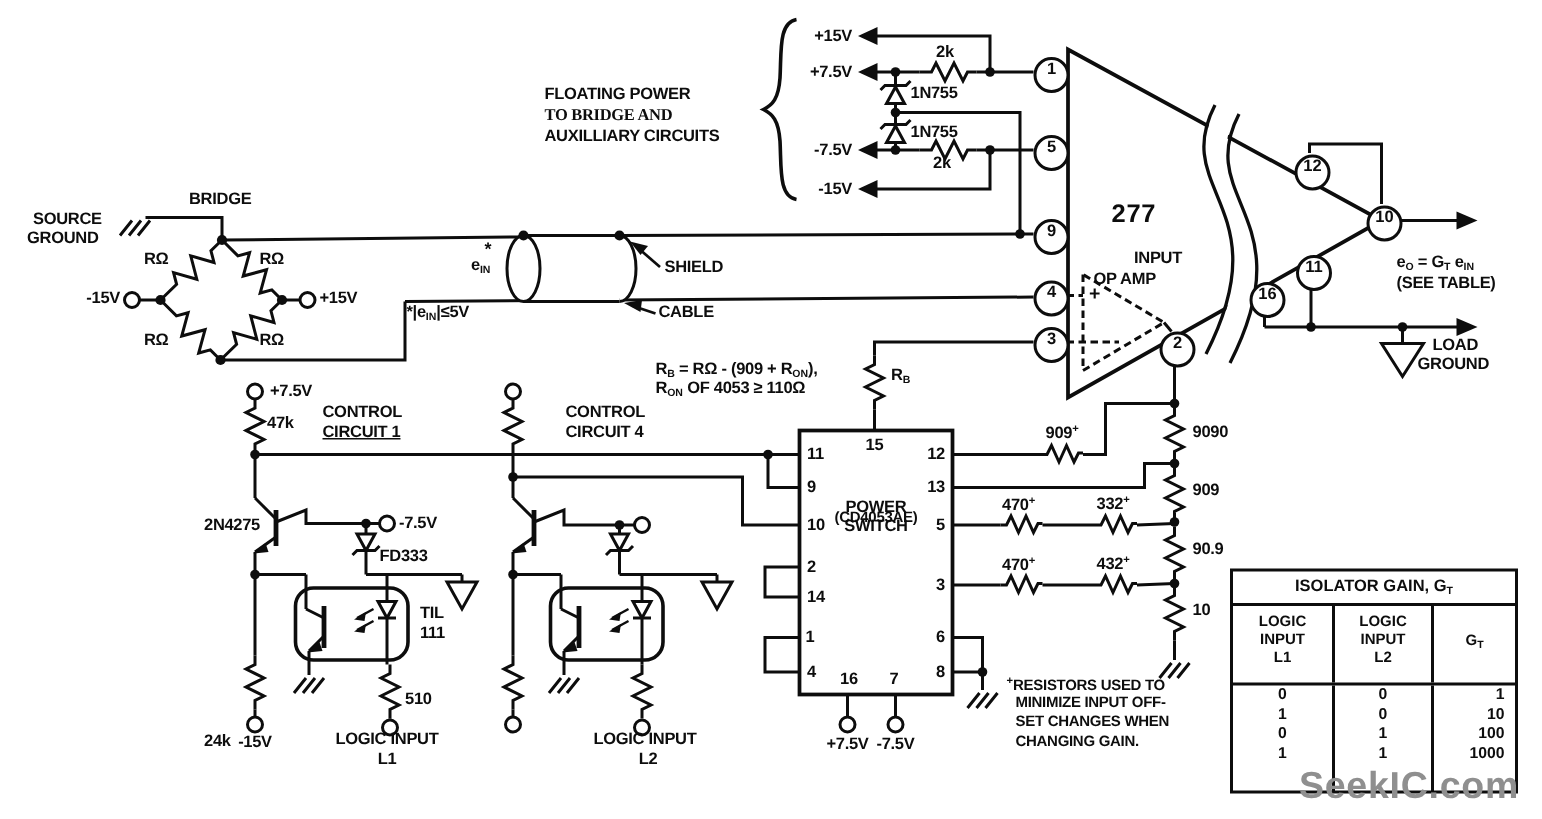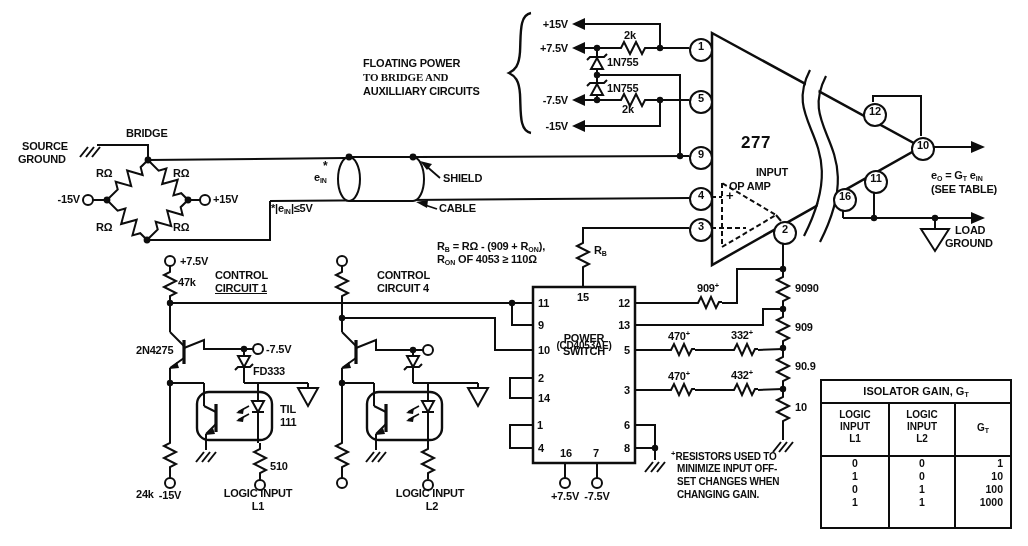--- a/index.html
+++ b/index.html
@@ -434,14 +434,15 @@
     </div>
     <div>
       <div class="tcell num">1</div>
           <div class="tcell num">10</div>
       <div class="tcell num">100</div>
           <div class="tcell num">1000</div>
     </div>
   </div>
 </div>
 
+<div class="wm">SeekIC.com</div>
 
 </div>
 
 </body></html>

